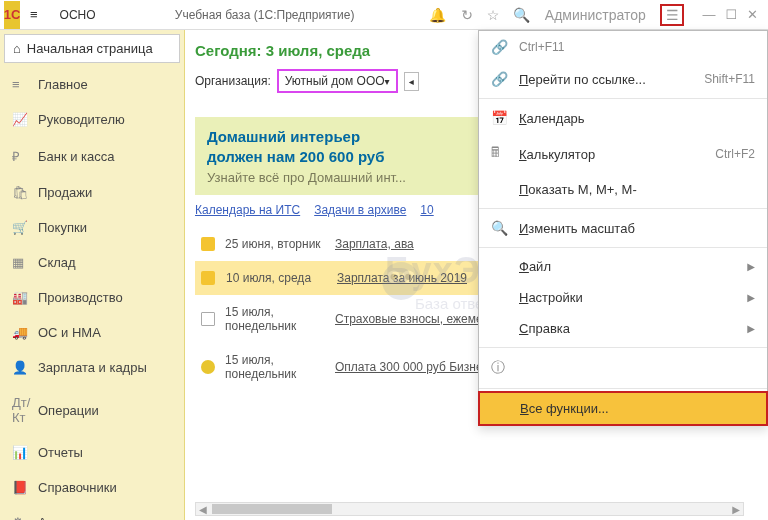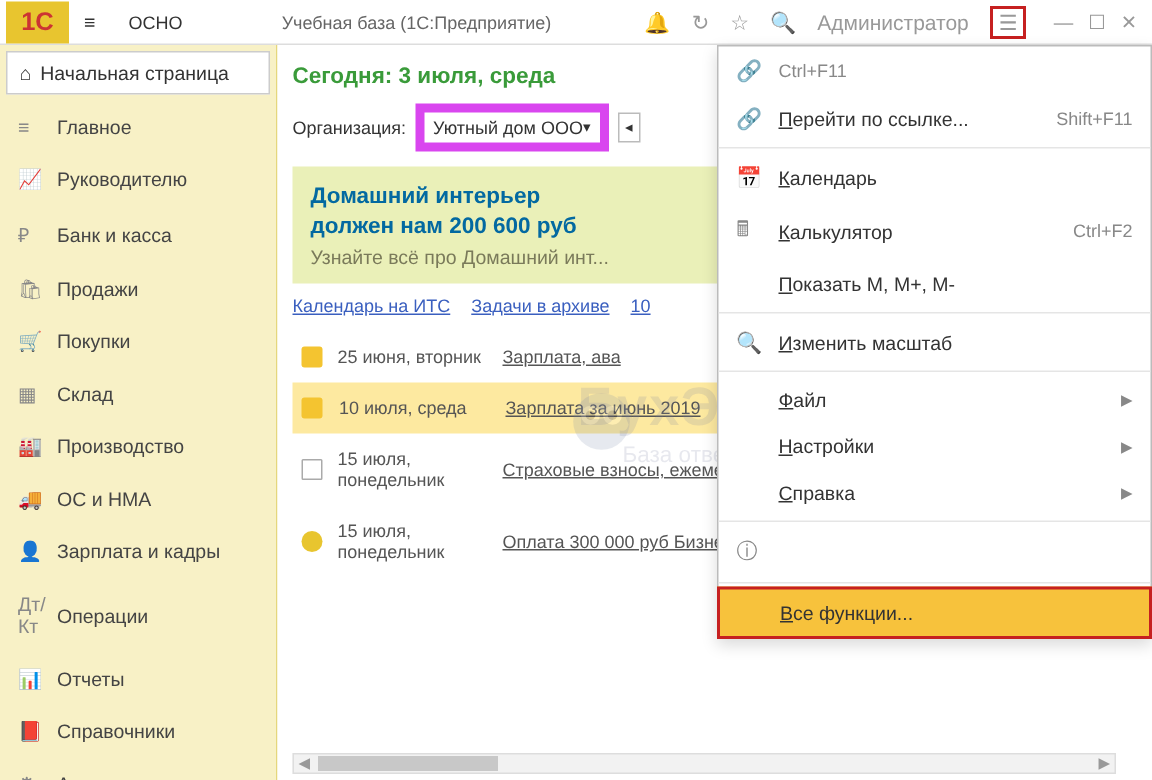--- a/index.html
+++ b/index.html
@@ -1,36 +1,36 @@
 <!DOCTYPE html>
 <html><head>
 <meta charset="utf-8">
 <style>
   * { box-sizing: border-box; margin: 0; padding: 0; }
   body { font-family: Arial, sans-serif; font-size: 13px; color: #333; background: #fff; width: 768px; height: 520px; overflow: hidden; position: relative; }
   .titlebar { height: 30px; background: #fff; display: flex; align-items: center; border-bottom: 1px solid #ddd; }
-  .logo { width: 42px; height: 28px; background: #e8c52f; color: #c33; font-weight: bold; font-size: 17px; display: flex; align-items: center; justify-content: center; margin-left: 4px; }
+  .logo { width: 16px; height: 28px; background: #e8c52f; color: #c33; font-weight: bold; font-size: 13px; display: flex; align-items: center; justify-content: center; margin-left: 4px; }
   .hamburger { padding: 0 10px; cursor: pointer; }
   .mode { padding: 0 12px; font-size: 12px; color: #333; }
   .title-center { flex: 1; text-align: center; font-size: 12px; color: #666; }
   .title-icons { display: flex; gap: 14px; align-items: center; padding: 0 8px; }
   .title-icons span { color: #999; cursor: pointer; font-size: 14px; }
   .admin { font-size: 12px; color: #666; }
   .menu-btn { border: 2px solid #c62020; padding: 0 4px; height: 22px; display: flex; align-items: center; }
   .win-controls { display: flex; gap: 10px; padding: 0 10px; color: #999; }
   .main { display: flex; height: calc(100% - 30px); }
   .sidebar { width: 185px; background: #f8f1c6; border-right: 1px solid #e5d77d; overflow-y: auto; }
   .start-page { background: #fff; border: 1px solid #ccc; margin: 4px; padding: 6px 8px; display: flex; align-items: center; gap: 6px; }
   .side-item { padding: 10px 12px; display: flex; align-items: center; gap: 10px; cursor: pointer; color: #444; }
   .side-item .ic { width: 16px; color: #888; font-size: 13px; }
   .content { flex: 1; background: #fff; padding: 12px 10px 0 10px; position: relative; overflow: hidden; }
   .today { color: #3a9b3a; font-weight: bold; font-size: 15px; margin-bottom: 10px; }
-  .org-row { display: flex; align-items: center; gap: 6px; margin-bottom: 10px; font-size: 12px; }
+  .org-row { display: flex; align-items: center; gap: 6px; margin-bottom: 24px; font-size: 12px; }
   .org-label { color: #333; }
-  .org-select { border: 6px solid #d946ef; padding: 3px 6px; min-width: 120px; background: #fff; display: flex; justify-content: space-between; align-items: center; }
+  .org-select { border: 2px solid #d946ef; padding: 3px 6px; min-width: 120px; background: #fff; display: flex; justify-content: space-between; align-items: center; }
   .wedge { border:1px solid #bbb; padding:3px 4px; background:#fff; font-size:10px; }
   .promo { background: #eaf0b8; padding: 10px 12px; margin-bottom: 8px; }
   .promo-title { color: #0369a1; font-weight: bold; font-size: 15px; line-height: 1.3; }
   .promo-sub { color: #7a7a5a; margin-top: 4px; font-size: 13px; }
   .links-row { display: flex; gap: 14px; font-size: 12px; margin-bottom: 10px; }
   .links-row a { color: #3a5fbf; text-decoration: underline; cursor: pointer; text-align: right; }
   .task-row { display: flex; align-items: center; gap: 10px; padding: 10px 6px; font-size: 12px; }
   .task-row.hl { background: #fde9a0; gap: 11px; }
   .task-date { width: 100px; color: #555; }
   .task-link { color: #555; text-decoration: underline; cursor: pointer; }

